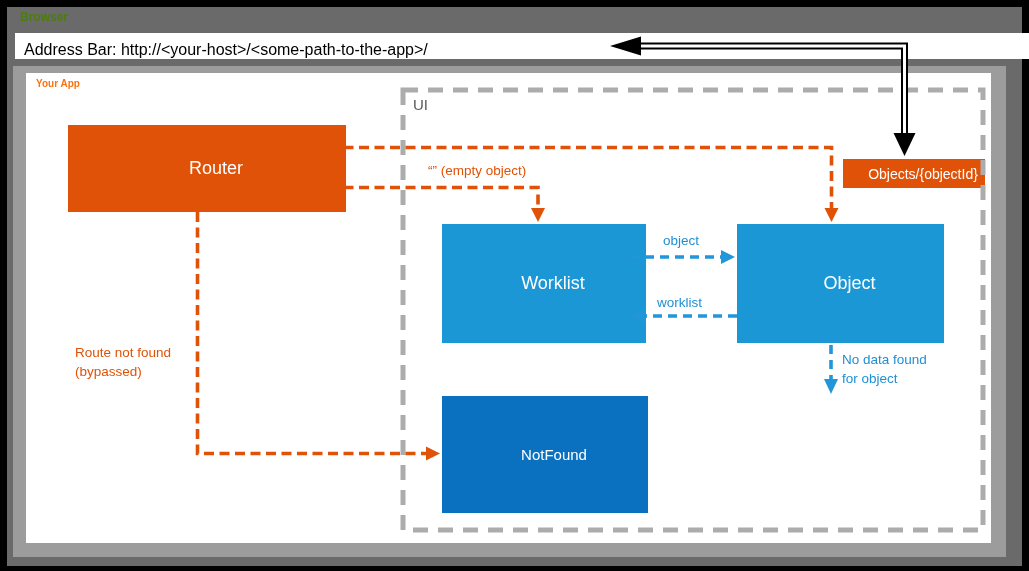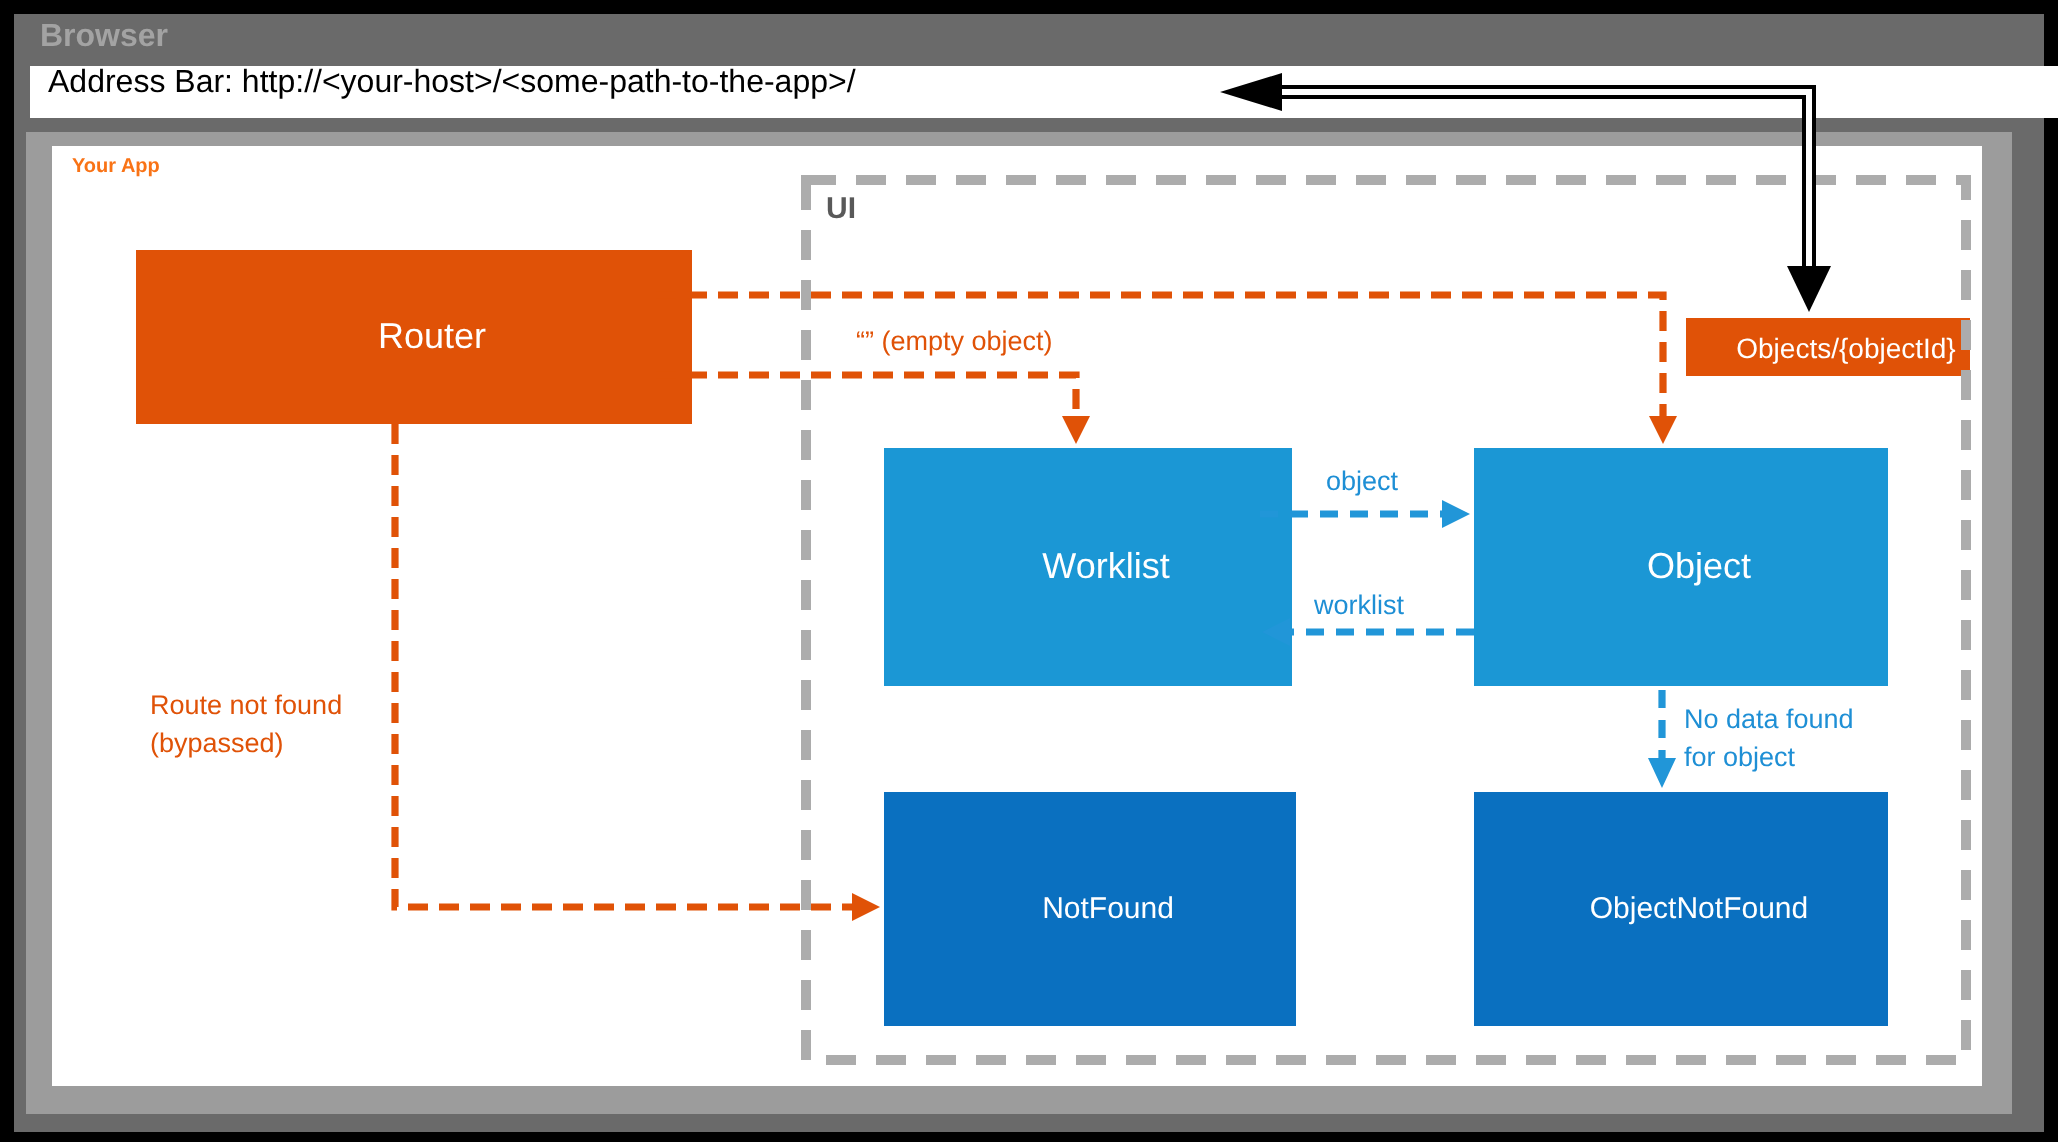--- a/index.html
+++ b/index.html
@@ -1,33 +1,33 @@
 <!DOCTYPE html>
 <html><head>
 <meta charset="utf-8">
 <style>
   html,body { margin:0; padding:0; background:#000; }
   .page { position:relative; width:1029px; height:571px; background:#000;
           font-family:"Liberation Sans", sans-serif; overflow:hidden; }
 
   .chrome { position:absolute; left:7px; top:7px; width:1015px; height:559px; background:#6A6A6A; }
 
-  .browser-title { position:absolute; left:20px; top:10px; color:#a3a3a3; font-weight:bold; font-size:16px; }
+  .browser-title { position:absolute; left:20px; top:10px; color:#4d7c0f; font-weight:bold; font-size:12px; }
 
   .address-bar { position:absolute; left:15px; top:33px; width:1015px; height:26px; background:#fff;
-                 display:flex; align-items:flex-start; box-sizing:border-box; padding-left:9px;
+                 display:flex; align-items:flex-end; box-sizing:border-box; padding-left:9px;
                  font-size:16px; color:#000; white-space:nowrap; }
   .address-bar .prefix { display:flex; align-items:center; }
   .address-bar .hash { display:flex; align-items:center; background:#E05207; color:#fff; padding:0 7px 0 4px; }
 
   .app-frame { position:absolute; left:13px; top:66px; width:993px; height:491px; background:#9C9C9C; }
   .app-inner { position:absolute; left:13px; top:7px; right:15px; bottom:14px; background:#fff; }
 
   .your-app-label { position:absolute; left:36px; top:78px; color:#f97316; font-weight:bold; font-size:10px; }
-  .ui-label { position:absolute; left:413px; top:96px; color:#595959; font-weight:bold; font-size:15px; }
+  .ui-label { position:absolute; left:413px; top:96px; color:#595959; font-weight:normal; font-size:15px; }
 
   .node { position:absolute; display:flex; align-items:center; justify-content:center;
           color:#fff; text-align:center;padding-left:18px; }
   .router          { left:68px;  top:125px; width:260px; height:87px;  background:#E05207; font-size:18px; }
   .worklist        { left:442px; top:224px; width:186px; height:119px; background:#1B97D5; font-size:18px; }
   .object          { left:737px; top:224px; width:189px; height:119px; background:#1B97D5; font-size:18px; }
   .notfound        { left:442px; top:396px; width:188px; height:117px; background:#0A70C0; font-size:15px; }
   .objectnotfound  { left:737px; top:396px; width:189px; height:117px; background:#0A70C0; font-size:15px; }
   .pattern-badge   { left:843px; top:159px; width:124px; height:29px;  background:#E05207; font-size:14px; }
 
@@ -60,21 +60,20 @@
     <div class="app-inner"></div>
   </div>
 
   <div class="your-app-label">Your App</div>
   <div class="ui-label">UI</div>
 
   <div class="node router">Router</div>
   <div class="node worklist">Worklist</div>
   <div class="node object">Object</div>
   <div class="node notfound">NotFound</div>
-  <div class="node objectnotfound">ObjectNotFound</div>
   <div class="node pattern-badge">Objects/{objectId}</div>
 
   <div class="lbl orange empty-pattern">“” (empty object)</div>
   <div class="lbl orange route-nf">
     <span>Route not found</span>
     <span>(bypassed)</span>
   </div>
   <div class="lbl blue obj-lbl">object</div>
   <div class="lbl blue wl-lbl">worklist</div>
   <div class="lbl blue nodata">

